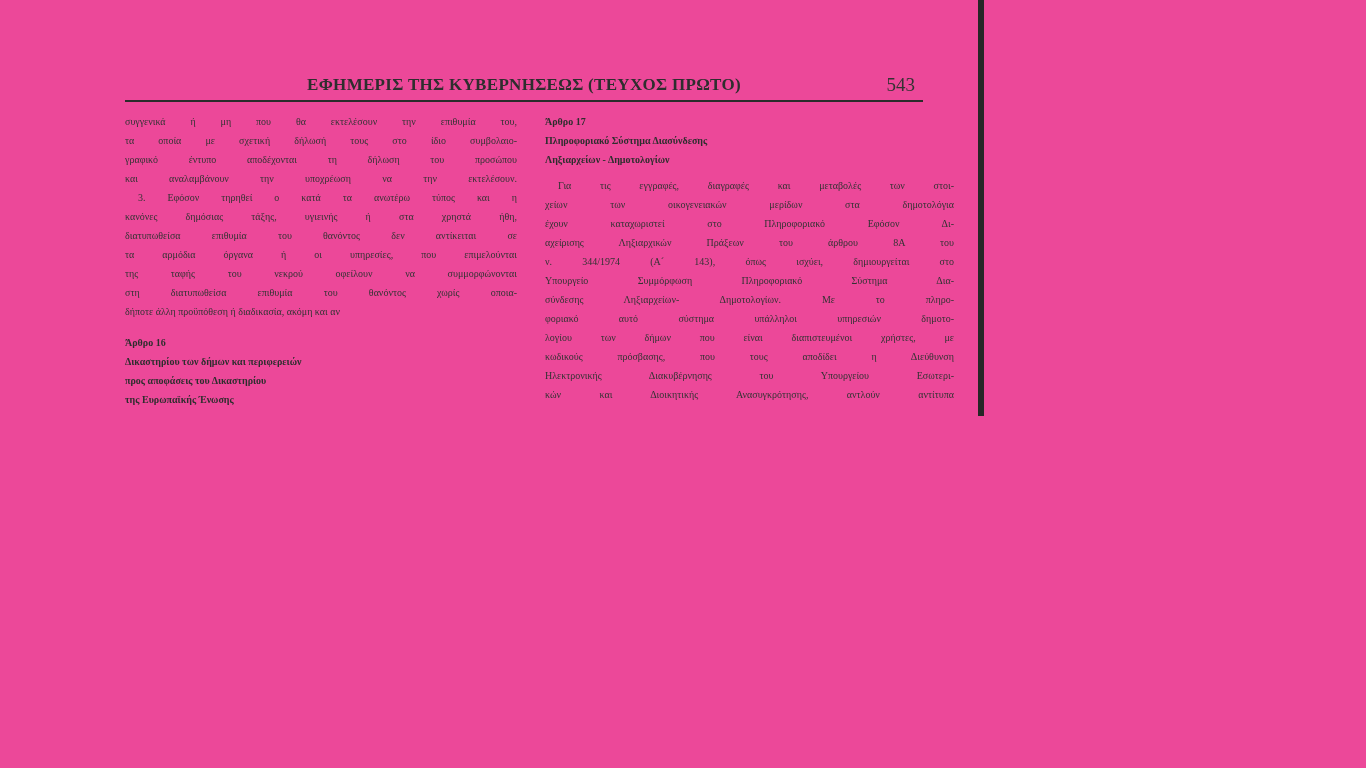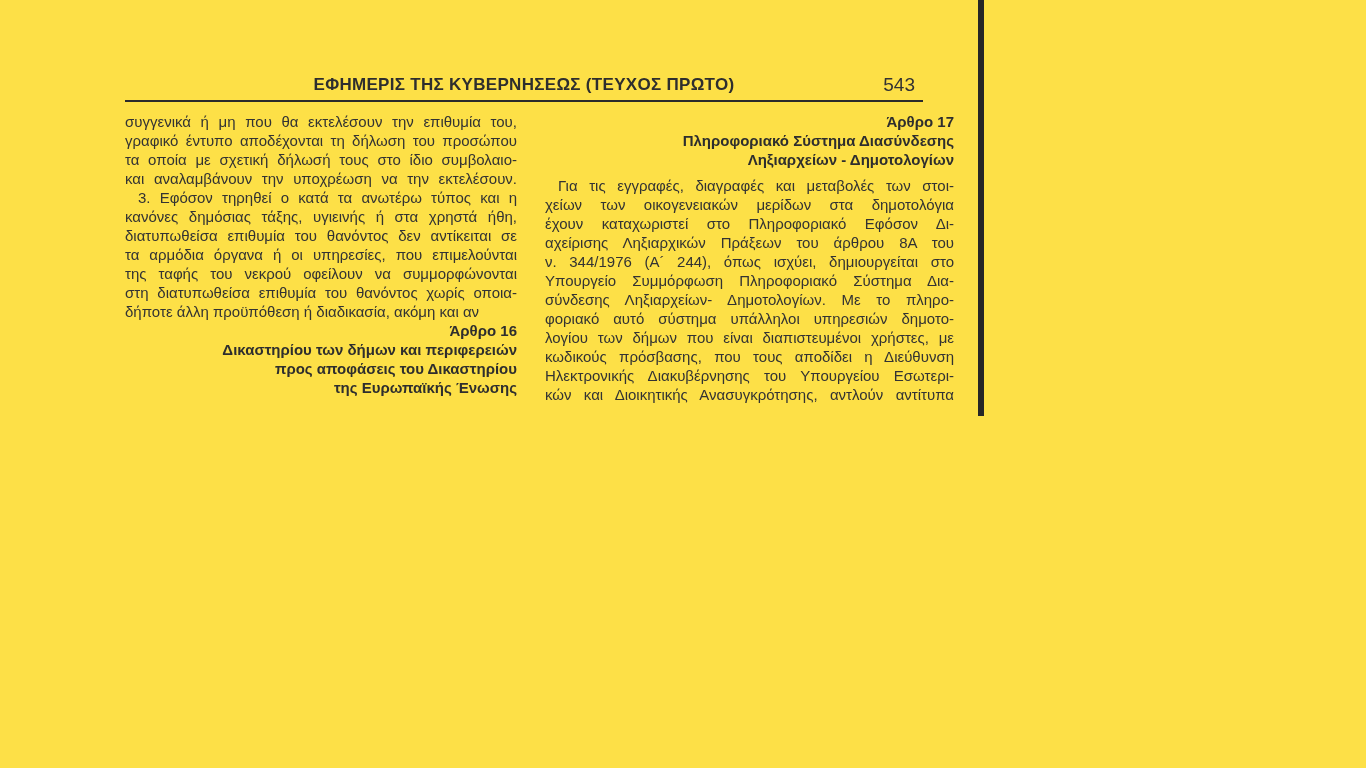--- a/index.html
+++ b/index.html
@@ -4,22 +4,22 @@
 <style>
   html, body {
     margin: 0;
     padding: 0;
     background: #ffffff;
   }
   .page {
     position: relative;
     width: 1366px;
     height: 768px;
-    background: #fde047;
-    font-family: Liberation Sans, sans-serif;
+    background: #ec4899;
+    font-family: Liberation Serif, serif;
     color: #333333;
     overflow: hidden;
   }
   
   .page-header {
     position: absolute;
     left: 125px;
     top: 70px;
     width: 798px;
     height: 30px;
@@ -49,61 +49,61 @@
     left: 978px;
     top: 0;
     width: 6px;
     height: 416px;
     background: #262626;
   }
   
   .col {
     position: absolute;
     top: 112px;
-    font-size: 15px;
+    font-size: 10px;
     line-height: 19px;
   }
   .col-left  { left: 125px; width: 392px; }
   .col-right { left: 545px; width: 409px; }
 
   .pline {
     text-align: justify;
     text-align-last: justify;
     -moz-text-align-last: justify;
   }
   .indent-first .pline:first-child { text-indent: 13px; }
   .end-para .pline:last-child {
     text-align-last: left;
     -moz-text-align-last: left;
   }
-  .heading { margin-top: 0; }
+  .heading { margin-top: 12px; }
   .heading-first { margin-top: 0; margin-bottom: 7px; }
   .hline {
-    text-align: right;
+    text-align: left;
     font-weight: bold;
     color: #2e2e2e;
   }
 </style>
 </head>
 <body>
 
 <div class="page">
 
   <header class="page-header">
     <div class="gazette-title">ΕΦΗΜΕΡΙΣ ΤΗΣ ΚΥΒΕΡΝΗΣΕΩΣ (ΤΕΥΧΟΣ ΠΡΩΤΟ)</div>
     <div class="page-number">543</div>
   </header>
 
   <div class="vbar"></div>
 
   <section class="col col-left">
     <div class="para">
         <div class="pline">συγγενικά ή μη που θα εκτελέσουν την επιθυμία του,</div>
+        <div class="pline">τα οποία με σχετική δήλωσή τους στο ίδιο συμβολαιο-</div>
         <div class="pline">γραφικό έντυπο αποδέχονται τη δήλωση του προσώπου</div>
-        <div class="pline">τα οποία με σχετική δήλωσή τους στο ίδιο συμβολαιο-</div>
         <div class="pline">και αναλαμβάνουν την υποχρέωση να την εκτελέσουν.</div>
       </div>
     <div class="para indent-first end-para">
         <div class="pline">3. Εφόσον τηρηθεί ο κατά τα ανωτέρω τύπος και η</div>
         <div class="pline">κανόνες δημόσιας τάξης, υγιεινής ή στα χρηστά ήθη,</div>
         <div class="pline">διατυπωθείσα επιθυμία του θανόντος δεν αντίκειται σε</div>
         <div class="pline">τα αρμόδια όργανα ή οι υπηρεσίες, που επιμελούνται</div>
         <div class="pline">της ταφής του νεκρού οφείλουν να συμμορφώνονται</div>
         <div class="pline">στη διατυπωθείσα επιθυμία του θανόντος χωρίς οποια-</div>
         <div class="pline">δήποτε άλλη προϋπόθεση ή διαδικασία, ακόμη και αν</div>
@@ -120,21 +120,21 @@
     <div class="heading heading-first">
         <div class="hline">Άρθρο 17</div>
         <div class="hline">Πληροφοριακό Σύστημα Διασύνδεσης</div>
         <div class="hline">Ληξιαρχείων - Δημοτολογίων</div>
       </div>
     <div class="para indent-first">
         <div class="pline">Για τις εγγραφές, διαγραφές και μεταβολές των στοι-</div>
         <div class="pline">χείων των οικογενειακών μερίδων στα δημοτολόγια</div>
         <div class="pline">έχουν καταχωριστεί στο Πληροφοριακό Εφόσον Δι-</div>
         <div class="pline">αχείρισης Ληξιαρχικών Πράξεων του άρθρου 8Α του</div>
-        <div class="pline">ν. 344/1976 (Α´ 244), όπως ισχύει, δημιουργείται στο</div>
+        <div class="pline">ν. 344/1974 (Α´ 143), όπως ισχύει, δημιουργείται στο</div>
         <div class="pline">Υπουργείο Συμμόρφωση Πληροφοριακό Σύστημα Δια-</div>
         <div class="pline">σύνδεσης Ληξιαρχείων- Δημοτολογίων. Με το πληρο-</div>
         <div class="pline">φοριακό αυτό σύστημα υπάλληλοι υπηρεσιών δημοτο-</div>
         <div class="pline">λογίου των δήμων που είναι διαπιστευμένοι χρήστες, με</div>
         <div class="pline">κωδικούς πρόσβασης, που τους αποδίδει η Διεύθυνση</div>
         <div class="pline">Ηλεκτρονικής Διακυβέρνησης του Υπουργείου Εσωτερι-</div>
         <div class="pline">κών και Διοικητικής Ανασυγκρότησης, αντλούν αντίτυπα</div>
       </div>
   </section>
 

